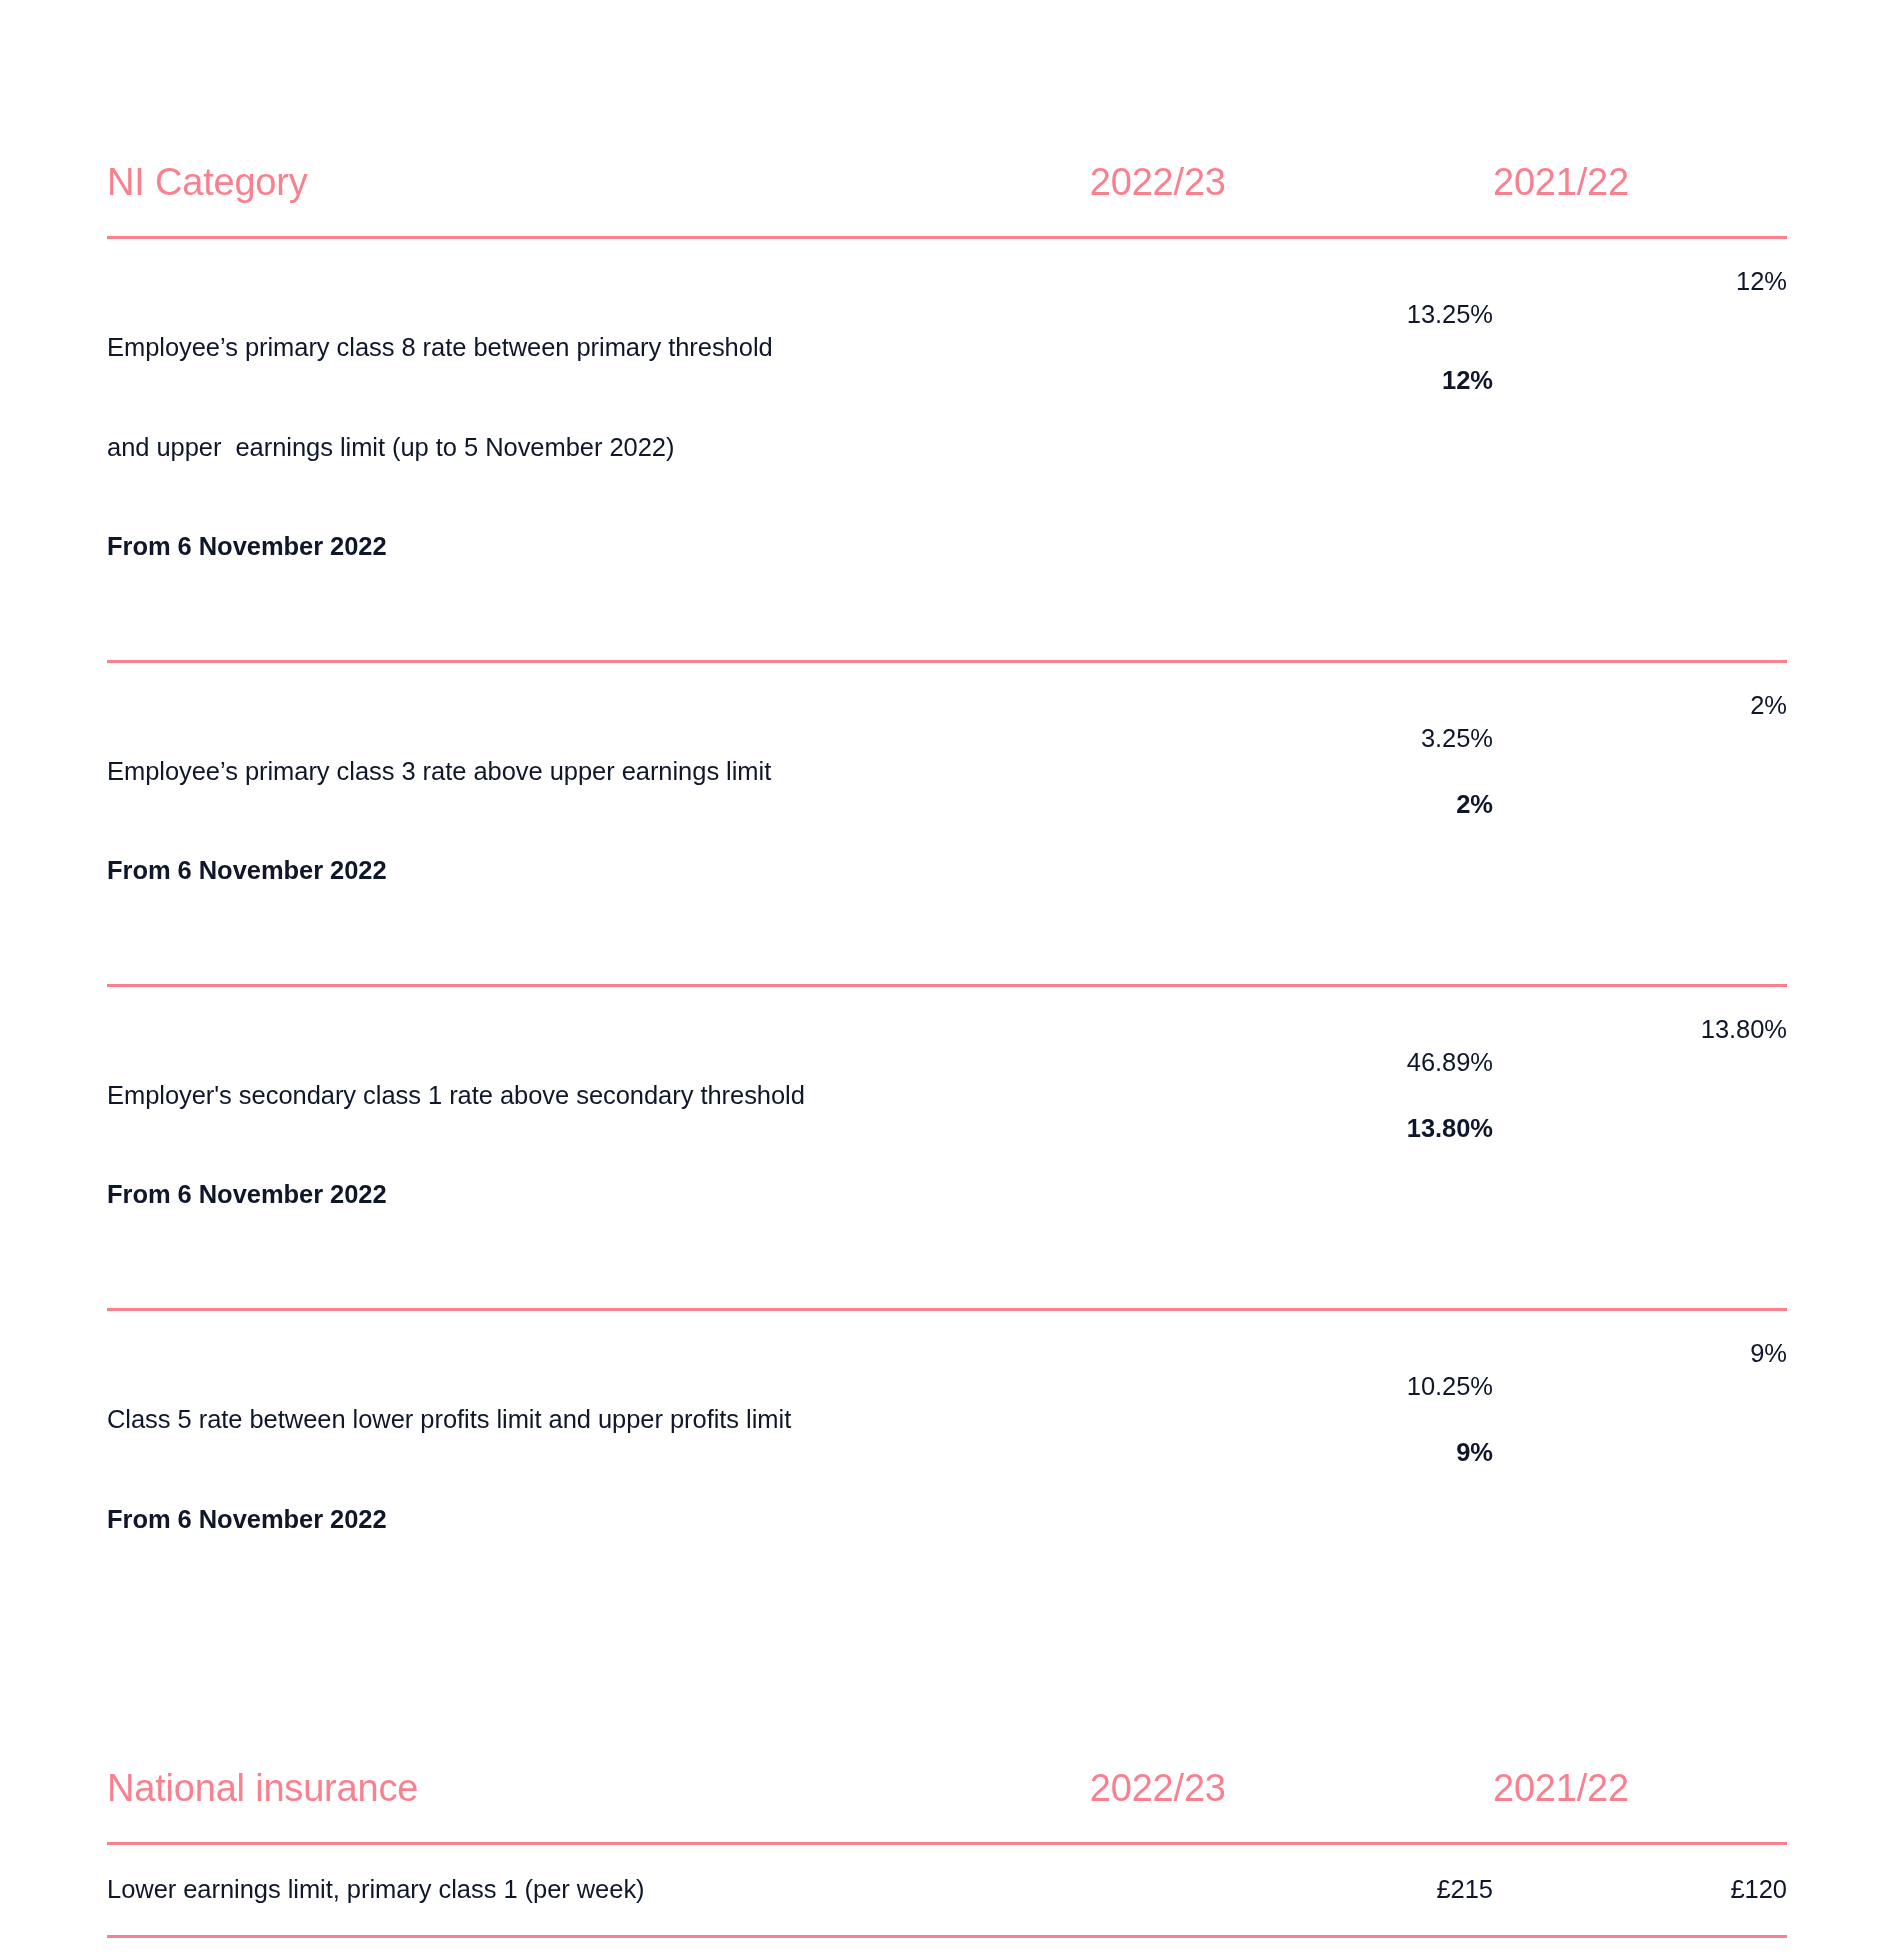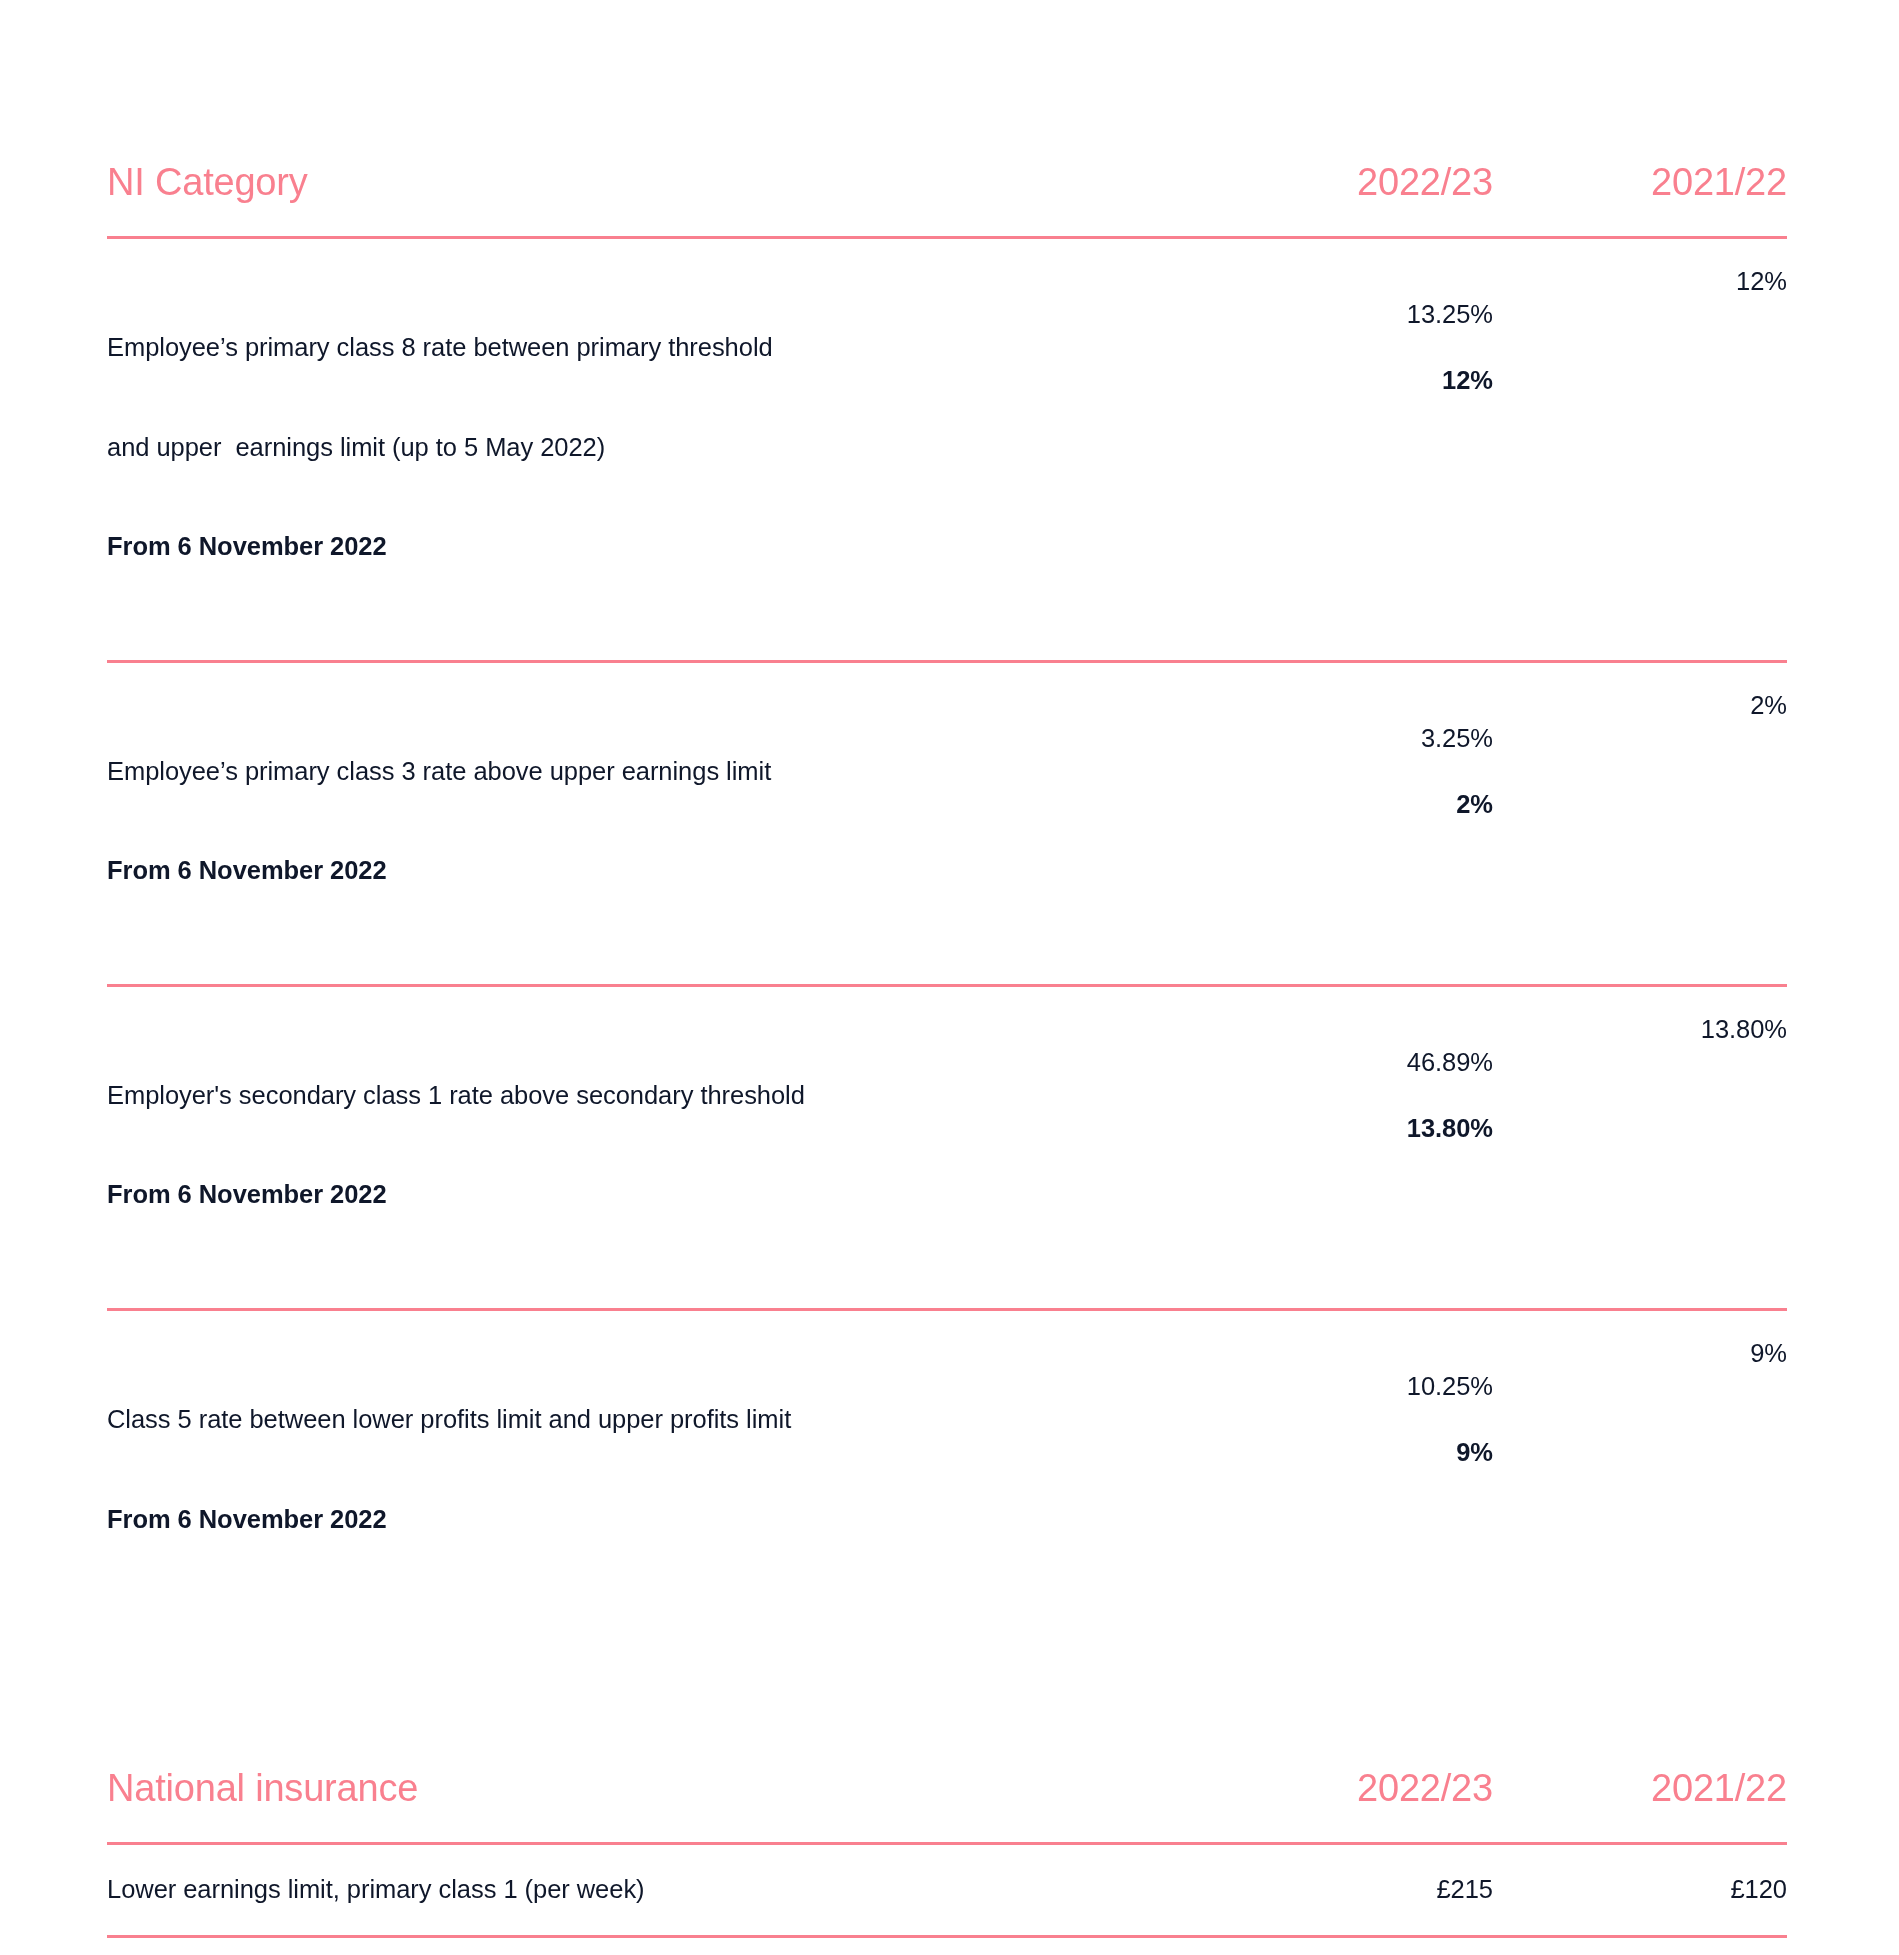--- a/index.html
+++ b/index.html
@@ -39,21 +39,21 @@
     color: #F9808F;
     font-size: 38px;
     font-weight: 400;
     letter-spacing: -0.2px;
     padding: 0 0 32px 0;
     vertical-align: bottom;
     border-bottom: 3.7px solid #F9808F;
     white-space: nowrap;
   }
   .rate-table thead th.th-label { text-align: left; }
-  .rate-table thead th.th-year  { text-align: right; }
+  .rate-table thead th.th-year  { text-align: left; }
 
   
   #table-ni-category thead th { padding-top: 72px; margin-left: 32px; }
   #table-national-insurance thead th { padding-top: 0; }
 
   
   .rate-table tbody td {
     font-size: 25.5px;
     line-height: 1.30;
     font-weight: 400;
@@ -106,21 +106,21 @@
         <th class="th-label">NI Category</th>
         <th class="th-year">2022/23</th>
         <th class="th-year">2021/22</th>
       </tr>
     </thead>
     <tbody>
 
       <tr>
         <td class="cell-label">
           <div>Employee’s primary class 8 rate between primary threshold</div>
-          <div>and upper  earnings limit (up to 5 May 2022)</div>
+          <div>and upper  earnings limit (up to 5 November 2022)</div>
           <div class="bold-line">From 6 November 2022</div>
         </td>
         <td class="cell-val">
           <div>13.25%</div>
           <div class="bold-line">12%</div>
         </td>
         <td class="cell-val y2">12%</td>
       </tr>
 
       <tr>

